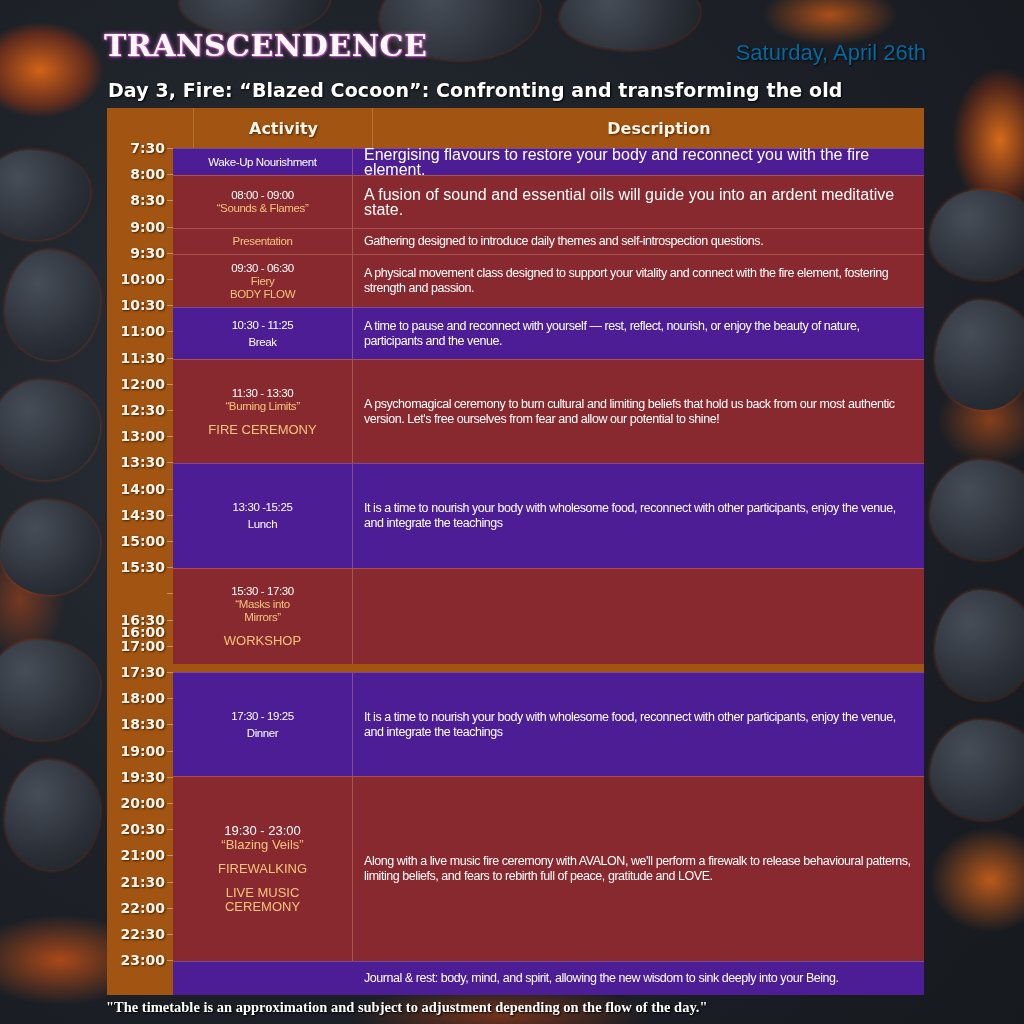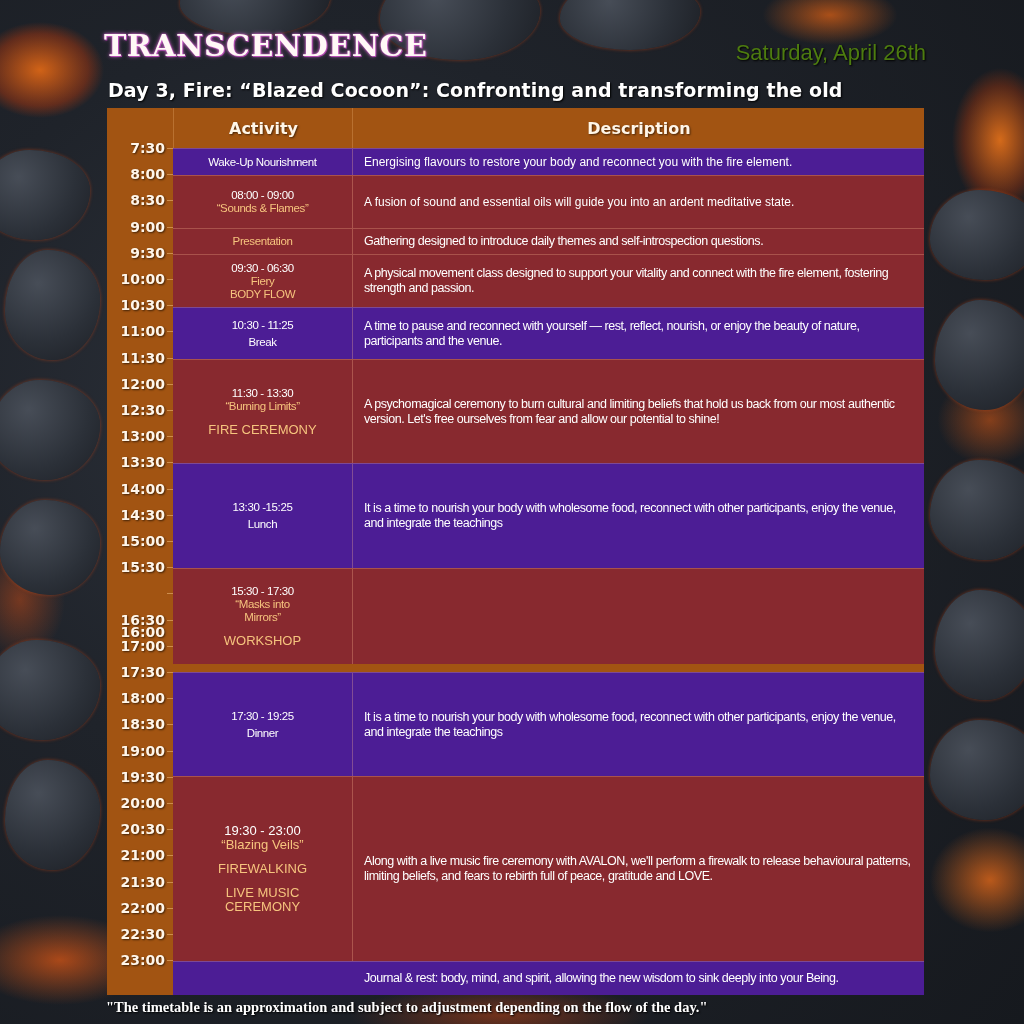--- a/index.html
+++ b/index.html
@@ -23,35 +23,36 @@
     box-shadow: 0 0 3px 1px rgba(200,70,20,0.35);
   }
   .title {
     position: absolute; left: 104px; top: 28px;
     font-family: "DejaVu Serif", serif; font-weight: bold; font-size: 30px;
     letter-spacing: 0.5px; color: #fff8f6;
     text-shadow: 0 0 4px #d46ad0, 0 0 2px #c050c0, 1px 1px 0 #9a3a9a;
   }
   .date {
     position: absolute; right: 98px; top: 40px;
-    font-size: 22px; color: #4d7c0f; text-shadow: 1px 1px 2px #000;
+    font-size: 22px; color: #0369a1; text-shadow: 1px 1px 2px #000;
   }
   .subtitle {
     position: absolute; left: 108px; top: 79px;
     font-family: "DejaVu Sans", sans-serif; font-weight: bold; font-size: 19px;
     color: #ffffff; text-shadow: 1px 1px 2px #000; letter-spacing: 0.1px;
   }
   .table {
     position: absolute; left: 107px; top: 108px; width: 817px; height: 887px;
     background: #a25412;
   }
   .hdr {
     position: absolute; top: 0; height: 40px; display: flex; align-items: center; justify-content: center;
     font-family: "DejaVu Sans", sans-serif; font-weight: bold; font-size: 16px; color: #fff6e8;
     text-shadow: 1px 1px 2px rgba(0,0,0,0.55);
+    margin-left: 20px;
   }
   .hdr-activity { left: 66px; width: 179px; border-left: 1px solid rgba(255,200,140,0.25); }
   .hdr-desc { left: 245px; width: 572px; border-left: 1px solid rgba(255,200,140,0.25); }
   .times { position: absolute; left: 0; top: 0; width: 66px; height: 100%; }
   .tick {
     position: absolute; right: 8px; font-family: "DejaVu Sans", sans-serif; font-weight: bold;
     font-size: 14px; color: #fff6ea; text-shadow: 1px 1px 2px rgba(0,0,0,0.6);
     transform: translateY(-50%); white-space: nowrap;
   }
   .tickmark { position: absolute; right: 0; width: 6px; height: 1px; background: rgba(255,210,150,0.45); }
@@ -62,21 +63,21 @@
     position: absolute; left: 0; top: 0; bottom: 0; width: 179px;
     display: flex; flex-direction: column; align-items: center; justify-content: center; text-align: center;
     font-size: 11.5px; letter-spacing: -0.4px; line-height: 13px; color: #ffffff;
     border-right: 1px solid rgba(255,190,150,0.3);
   }
   .cell-desc {
     position: absolute; left: 180px; right: 0; top: 0; bottom: 0;
     display: flex; align-items: center; padding: 0 10px 0 11px; box-sizing: border-box;
     font-size: 12.5px; letter-spacing: -0.45px; line-height: 15px; color: #ffffff;
   }
-  .cell-desc.lg { font-size: 12px; letter-spacing: 0; }
+  .cell-desc.lg { font-size: 16px; letter-spacing: 0; }
   .hl { color: #f6c47e; }
   .gap { height: 10px; }
   .big { font-size: 13px; letter-spacing: 0; line-height: 14px; }
   .footer {
     position: absolute; left: 106px; top: 999px;
     font-family: "Liberation Serif", serif; font-weight: bold; font-size: 14.5px; color: #ffffff;
     text-shadow: 1px 1px 2px #000;
   }
 </style>
 </head>

